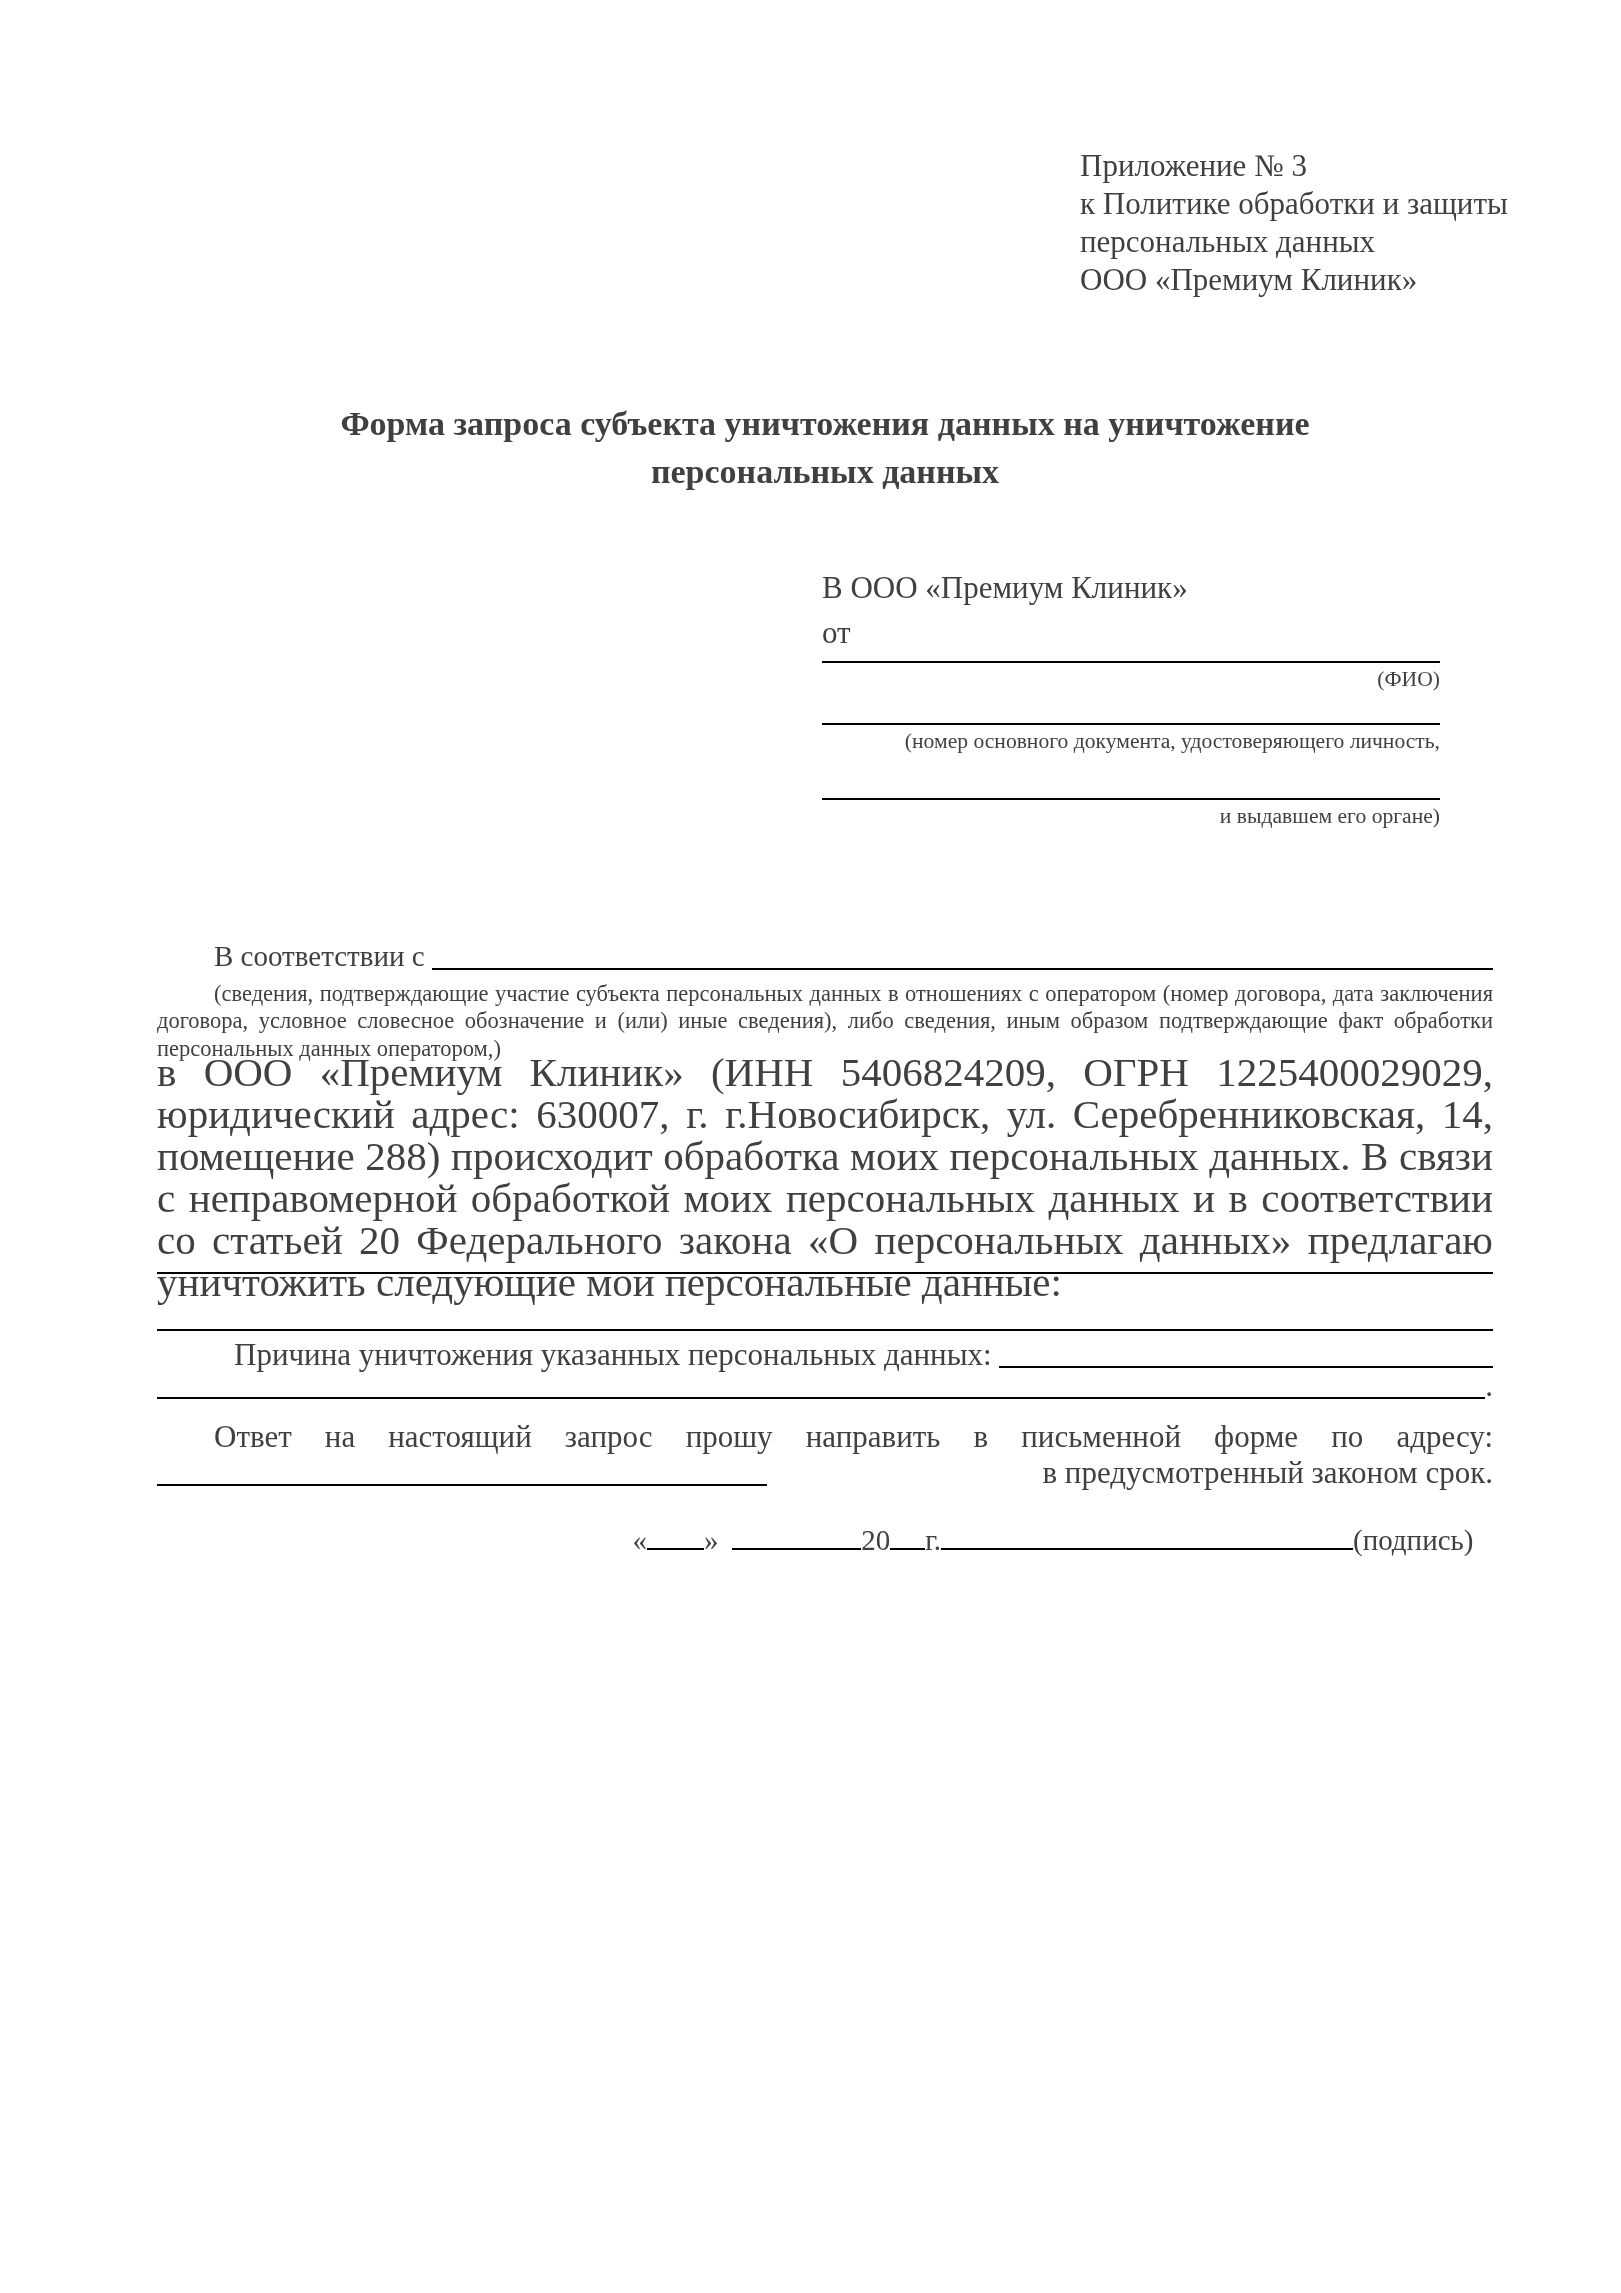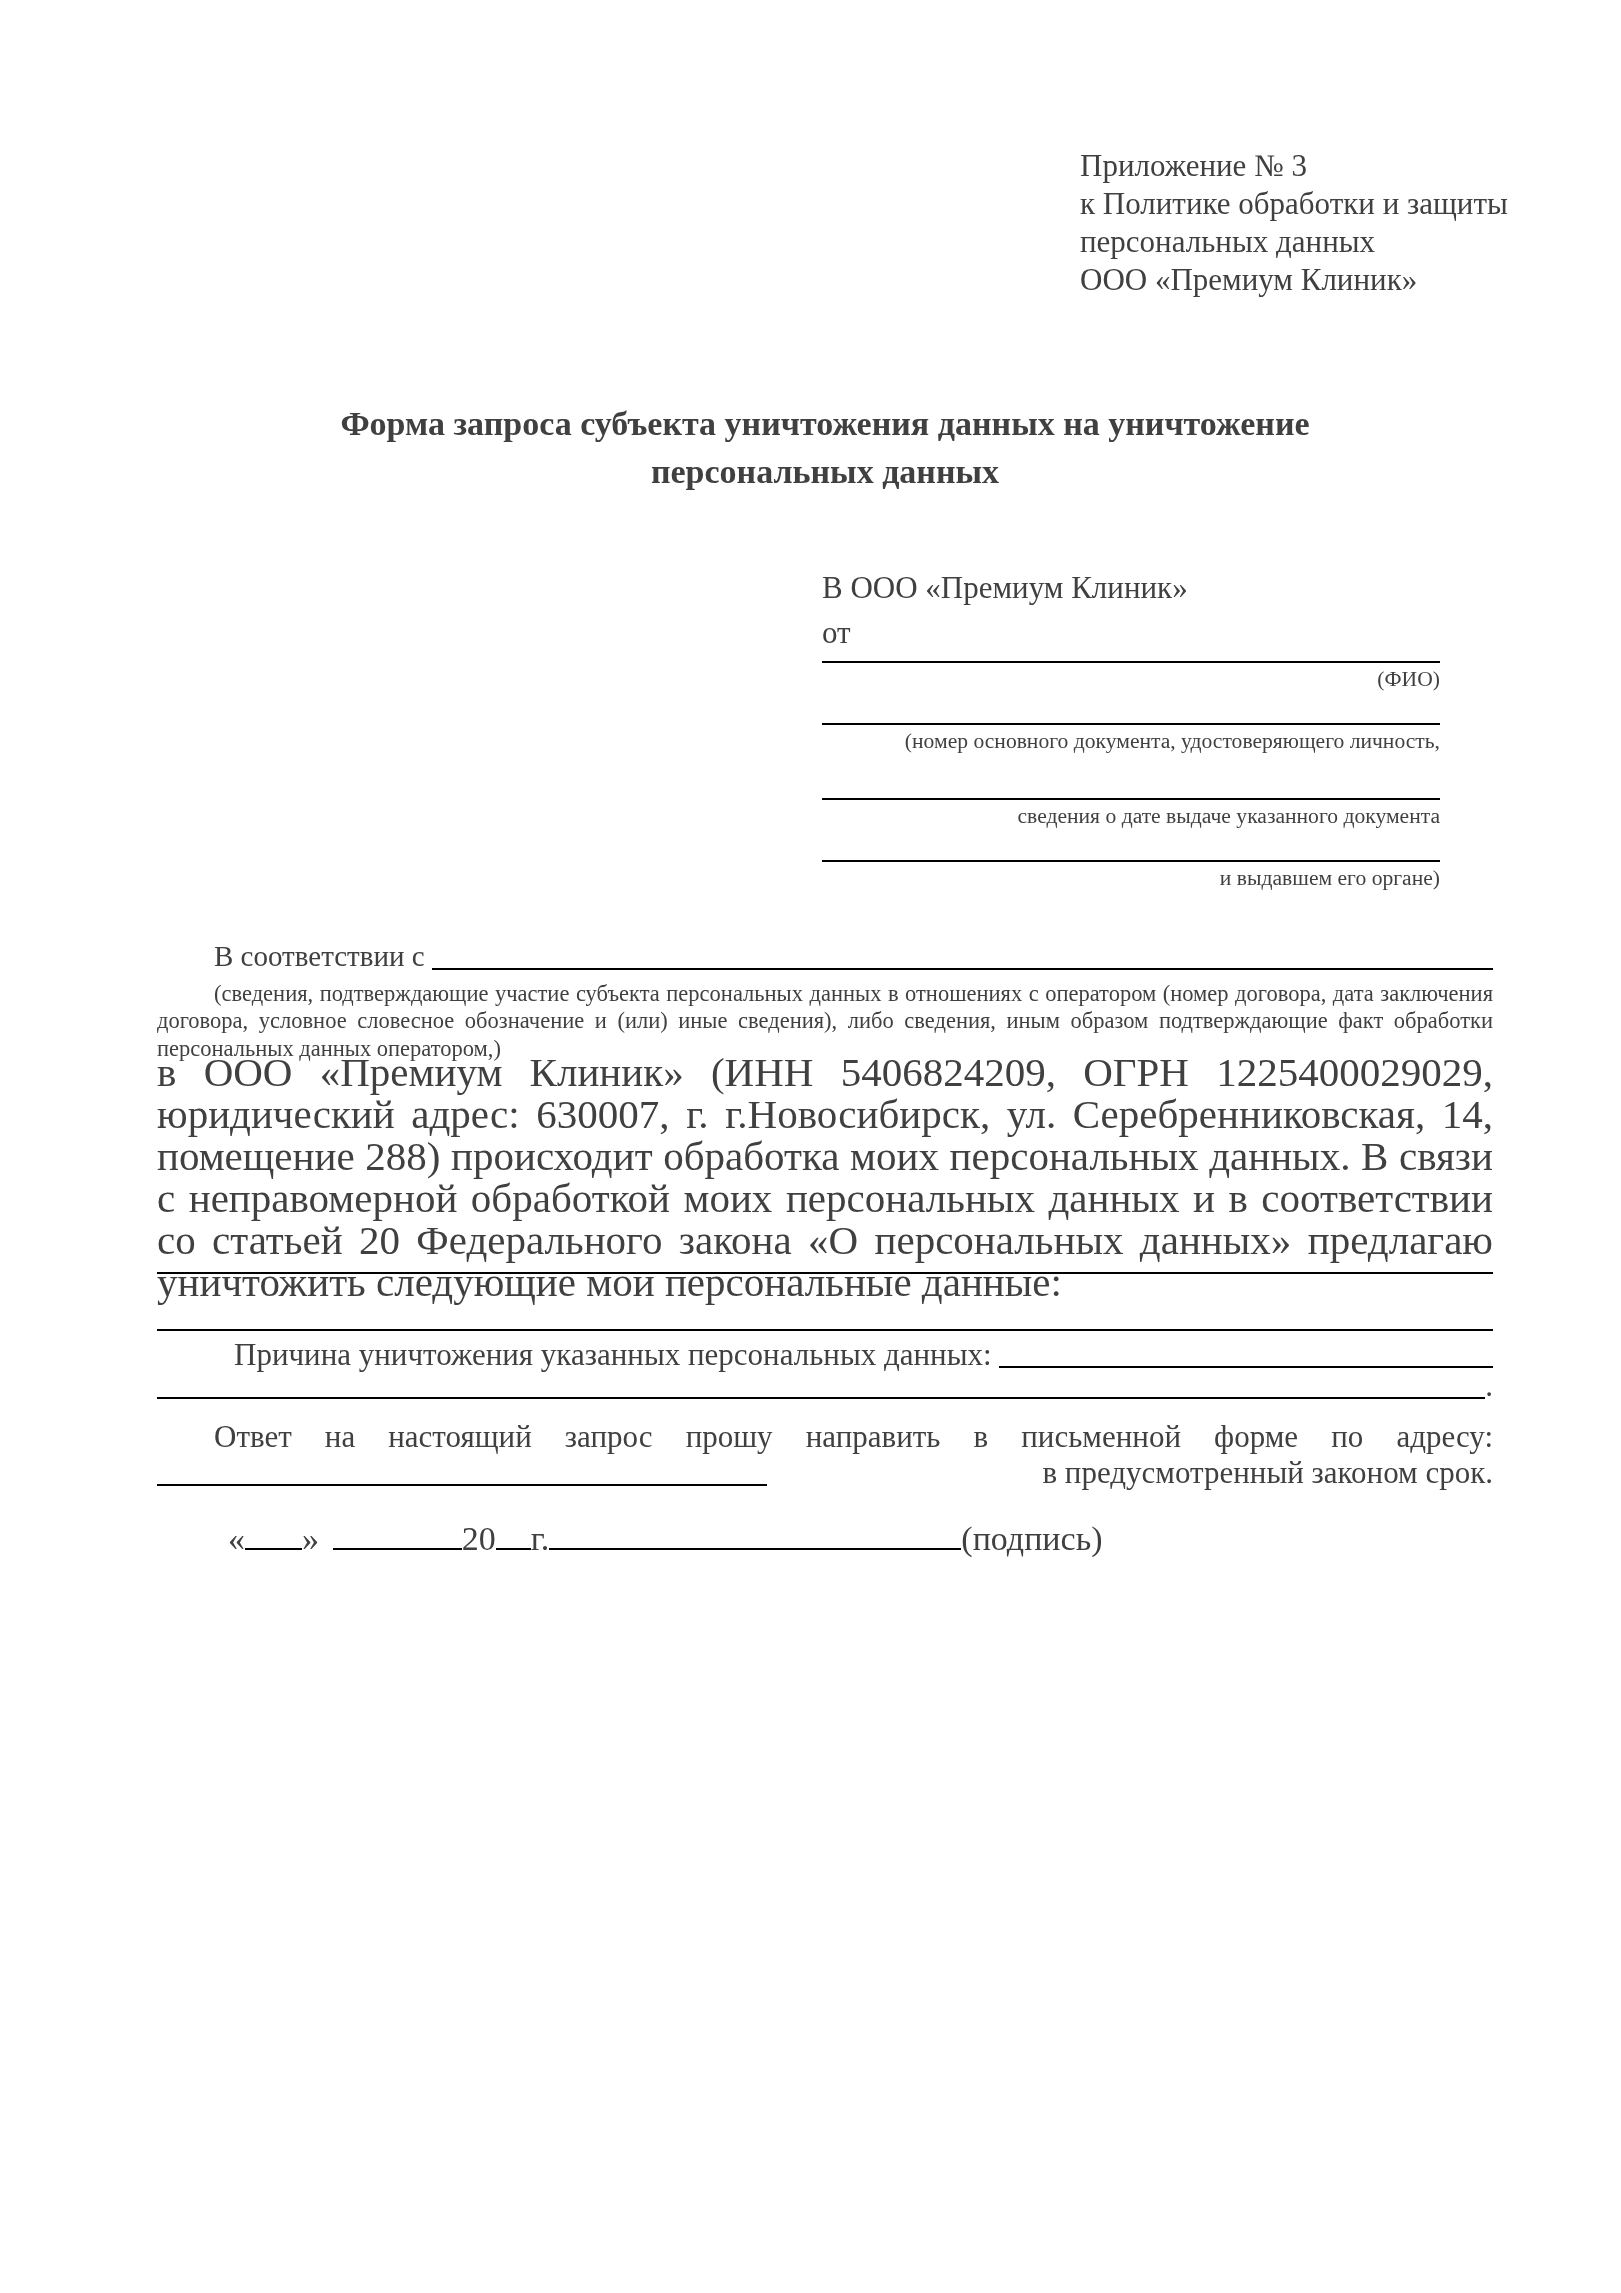--- a/index.html
+++ b/index.html
@@ -53,21 +53,21 @@
   
   .response-par{position:absolute;left:157px;width:1336px;top:1417px;font-size:31px;
                 line-height:39px;text-indent:57px;text-align:justify;text-align-last:justify;}
   
   .tail-row{position:absolute;left:157px;width:1336px;top:1453px;display:flex;
             font-size:31px;line-height:39px;justify-content:space-between;}
   .blank-fixed{width:610px;border-bottom:2.9px solid #000;margin-bottom:5.9px;}
   .tail-row .tail-text{white-space:nowrap;}
   
   .date-row{position:absolute;left:157px;width:1336px;top:1519px;display:flex;
-            justify-content:flex-start;align-items:baseline;font-size:34px;line-height:39px;}
+            justify-content:flex-end;align-items:baseline;font-size:29px;line-height:39px;}
   .date-left{margin-left:71px;white-space:nowrap;}
   .sig-right{margin-right:19.6px;white-space:nowrap;}
   .iblank{display:inline-block;border-bottom:2.9px solid #000;height:29px;vertical-align:baseline;}
   .iblank.day{width:57px;}
   .iblank.month{width:129px;margin-left:13.7px;}
   .iblank.year{width:35px;}
   .iblank.sig{width:412px;}
 </style>
 </head>
 <body>
@@ -90,24 +90,20 @@
     <div class="addr-to">В ООО «Премиум Клиник»</div>
     <div class="addr-from">от</div>
 
     <div class="field-row">
       <div class="blank-line"></div>
       <div class="field-caption">(ФИО)</div>
     </div>
     <div class="field-row gap-lg">
       <div class="blank-line"></div>
       <div class="field-caption">(номер основного документа, удостоверяющего личность,</div>
-    </div>
-    <div class="field-row">
-      <div class="blank-line"></div>
-      <div class="field-caption">сведения о дате выдаче указанного документа</div>
     </div>
     <div class="field-row">
       <div class="blank-line"></div>
       <div class="field-caption">и выдавшем его органе)</div>
     </div>
   </div>
 
   <div class="consent-row">
     <span class="lead">В соответствии с</span>
     <div class="fill"></div>

